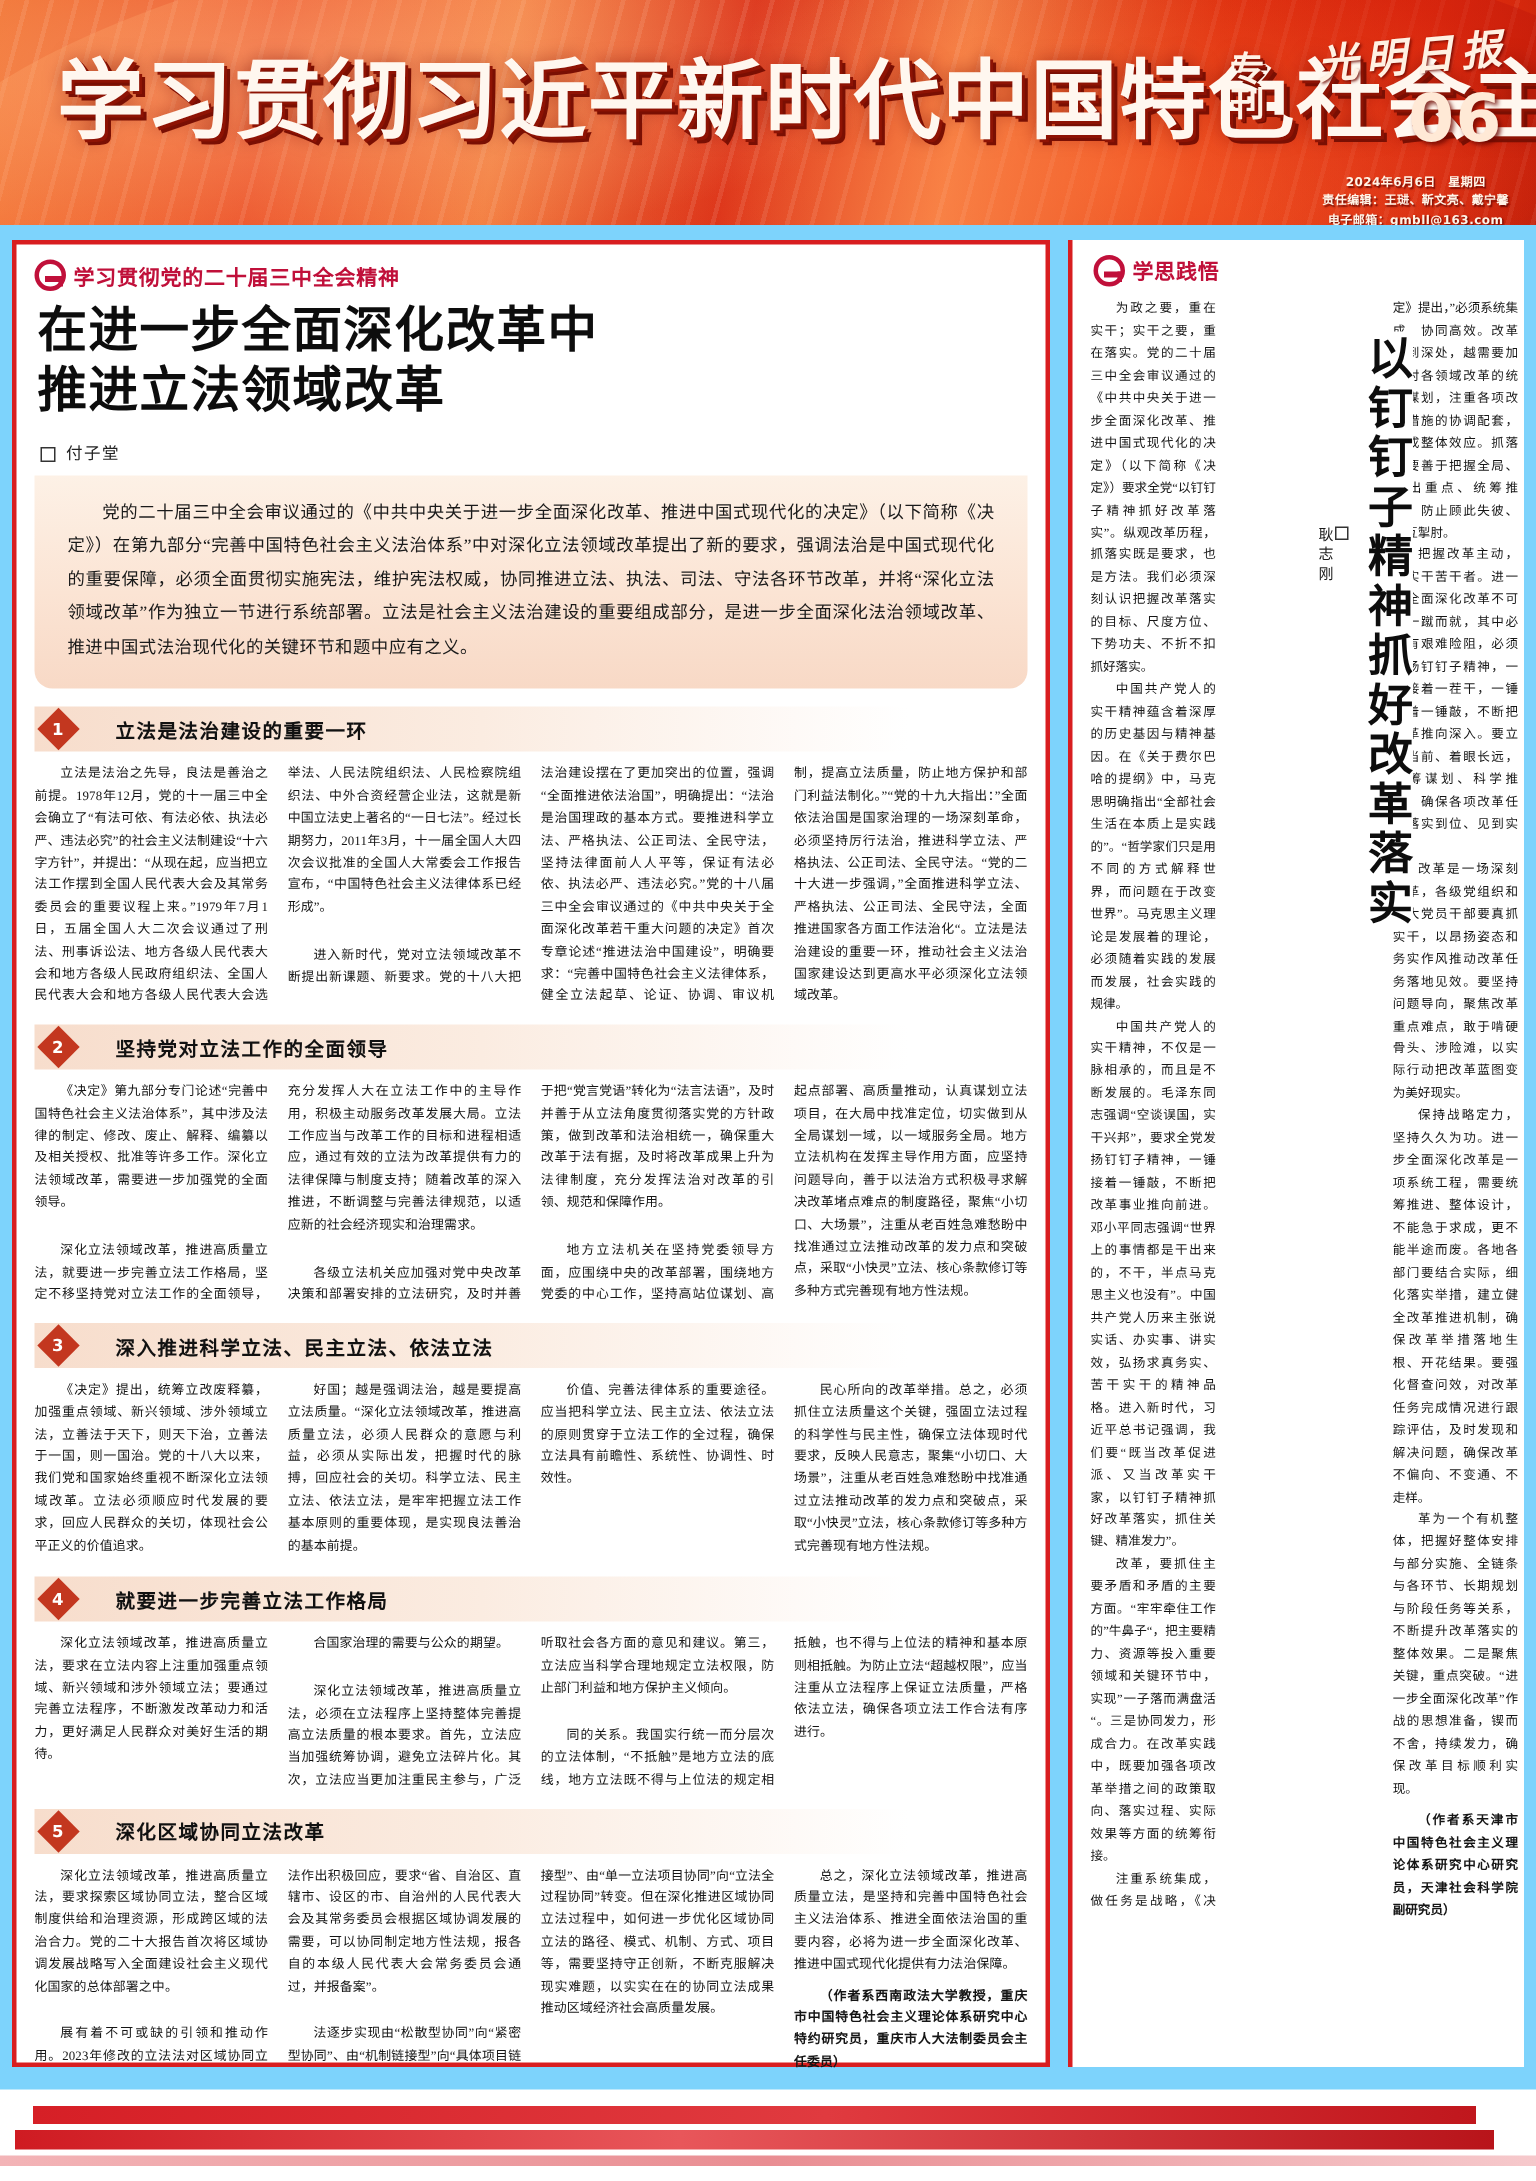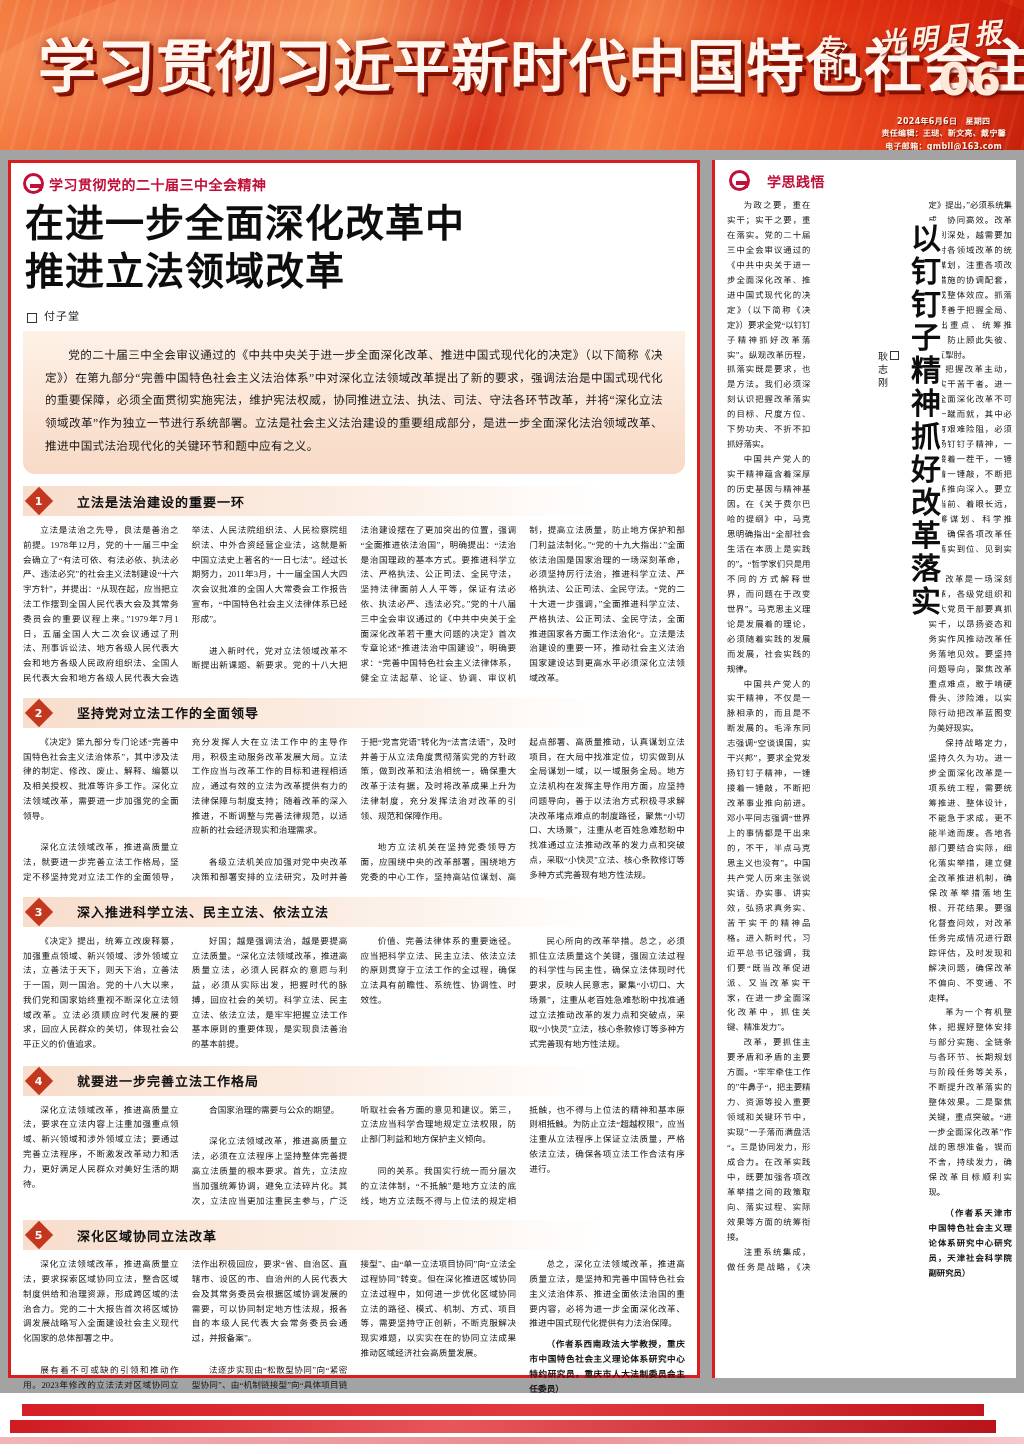--- a/index.html
+++ b/index.html
@@ -92,21 +92,21 @@
     text-shadow:1px 1px 1px rgba(110,8,0,.9);
     white-space:nowrap;
   }
   .mh-meta div{letter-spacing:.3px;}
 
   
   .content{
     position:relative;
     width:1024px;height:1243px;
     padding:0;
-    background:#a3a3a3;
+    background:#7dd3fc;
   }
 
   .left-frame{
     position:absolute;
     left:8px;top:10px;
     width:692px;height:1218px;
     border:3px solid #d81e20;
     box-sizing:border-box;
     padding:10px 12px 6px 12px;
     background:#fff;
@@ -140,21 +140,21 @@
     right:-1px;top:8px;width:3.5px;height:7px;background:#c0103a;
   }
   .kicker-text{
     font-family:"DejaVu Sans","Liberation Sans",sans-serif;
     font-weight:bold;font-size:14px;color:#c0103a;letter-spacing:.5px;
   }
 
   .headline{
     font-family:"DejaVu Serif","Liberation Serif",serif;
     font-weight:bold;
-    font-size:39px;
+    font-size:33px;
     line-height:1.22;
     color:#0d0d0d;
     letter-spacing:1px;
     margin:2px 0 0 2px;
   }
   .byline{
     margin:12px 0 8px 4px;
     font-size:11px;color:#222;
     font-family:"Liberation Serif","DejaVu Serif",serif;
     letter-spacing:1px;
@@ -220,21 +220,21 @@
   .cols4 p{margin:0 0 0 0;text-indent:2em;}
   .cols4 p + p{margin-top:17px;}
 
   .bio{
     font-weight:bold;
     text-indent:2em;
     margin-top:6px !important;
   }
 
   
-  .r-head{display:flex;align-items:flex-end;gap:17px;margin:0 0 8px 2px;}
+  .r-head{display:flex;align-items:flex-start;gap:5px;margin:0 0 8px 2px;}
   .r-body{
     position:relative;
     height:1140px;
   }
   .r-cols{
     column-count:2;
     column-gap:118px;
     height:1135px;
     font-family:"Liberation Serif","DejaVu Serif",serif;
     font-size:8.4px;
@@ -409,21 +409,21 @@
 
       <div class="r-head">
         <span class="g-logo"></span>
         <span class="kicker-text">学思践悟</span>
       </div>
 
       <div class="r-body">
         <div class="r-cols">
           <p>为政之要，重在实干；实干之要，重在落实。党的二十届三中全会审议通过的《中共中央关于进一步全面深化改革、推进中国式现代化的决定》（以下简称《决定》）要求全党“以钉钉子精神抓好改革落实”。纵观改革历程，抓落实既是要求，也是方法。我们必须深刻认识把握改革落实的目标、尺度方位、下势功夫、不折不扣抓好落实。</p>
           <p>中国共产党人的实干精神蕴含着深厚的历史基因与精神基因。在《关于费尔巴哈的提纲》中，马克思明确指出“全部社会生活在本质上是实践的”。“哲学家们只是用不同的方式解释世界，而问题在于改变世界”。马克思主义理论是发展着的理论，必须随着实践的发展而发展，社会实践的规律。</p>
-          <p>中国共产党人的实干精神，不仅是一脉相承的，而且是不断发展的。毛泽东同志强调“空谈误国，实干兴邦”，要求全党发扬钉钉子精神，一锤接着一锤敲，不断把改革事业推向前进。邓小平同志强调“世界上的事情都是干出来的，不干，半点马克思主义也没有”。中国共产党人历来主张说实话、办实事、讲实效，弘扬求真务实、苦干实干的精神品格。进入新时代，习近平总书记强调，我们要“既当改革促进派、又当改革实干家，在进一步全面深化改革中，抓住关键、精准发力”。</p>
+          <p>中国共产党人的实干精神，不仅是一脉相承的，而且是不断发展的。毛泽东同志强调“空谈误国，实干兴邦”，要求全党发扬钉钉子精神，一锤接着一锤敲，不断把改革事业推向前进。邓小平同志强调“世界上的事情都是干出来的，不干，半点马克思主义也没有”。中国共产党人历来主张说实话、办实事、讲实效，弘扬求真务实、苦干实干的精神品格。进入新时代，习近平总书记强调，我们要“既当改革促进派、又当改革实干家，以钉钉子精神抓好改革落实，抓住关键、精准发力”。</p>
           <p>改革，要抓住主要矛盾和矛盾的主要方面。“牢牢牵住工作的”牛鼻子“，把主要精力、资源等投入重要领域和关键环节中，实现”一子落而满盘活“。三是协同发力，形成合力。在改革实践中，既要加强各项改革举措之间的政策取向、落实过程、实际效果等方面的统筹衔接。</p>
           <p>注重系统集成，做任务是战略，《决定》提出，”必须系统集成，协同高效。改革越到深处，越需要加强对各领域改革的统筹谋划，注重各项改革措施的协调配套，形成整体效应。抓落实要善于把握全局、突出重点、统筹推进，防止顾此失彼、相互掣肘。</p>
           <p>把握改革主动，做实干苦干者。进一步全面深化改革不可能一蹴而就，其中必然有艰难险阻，必须发扬钉钉子精神，一茬接着一茬干，一锤接着一锤敲，不断把改革推向深入。要立足当前、着眼长远，统筹谋划、科学推进，确保各项改革任务落实到位、见到实效。</p>
           <p>改革是一场深刻变革，各级党组织和广大党员干部要真抓实干，以昂扬姿态和务实作风推动改革任务落地见效。要坚持问题导向，聚焦改革重点难点，敢于啃硬骨头、涉险滩，以实际行动把改革蓝图变为美好现实。</p>
           <p>保持战略定力，坚持久久为功。进一步全面深化改革是一项系统工程，需要统筹推进、整体设计，不能急于求成，更不能半途而废。各地各部门要结合实际，细化落实举措，建立健全改革推进机制，确保改革举措落地生根、开花结果。要强化督查问效，对改革任务完成情况进行跟踪评估，及时发现和解决问题，确保改革不偏向、不变通、不走样。</p>
           <p>革为一个有机整体，把握好整体安排与部分实施、全链条与各环节、长期规划与阶段任务等关系，不断提升改革落实的整体效果。二是聚焦关键，重点突破。“进一步全面深化改革”作战的思想准备，锲而不舍，持续发力，确保改革目标顺利实现。</p>
           <p class="bio">（作者系天津市中国特色社会主义理论体系研究中心研究员，天津社会科学院副研究员）</p>
         </div>
 
         <div class="r-title-wrap">

